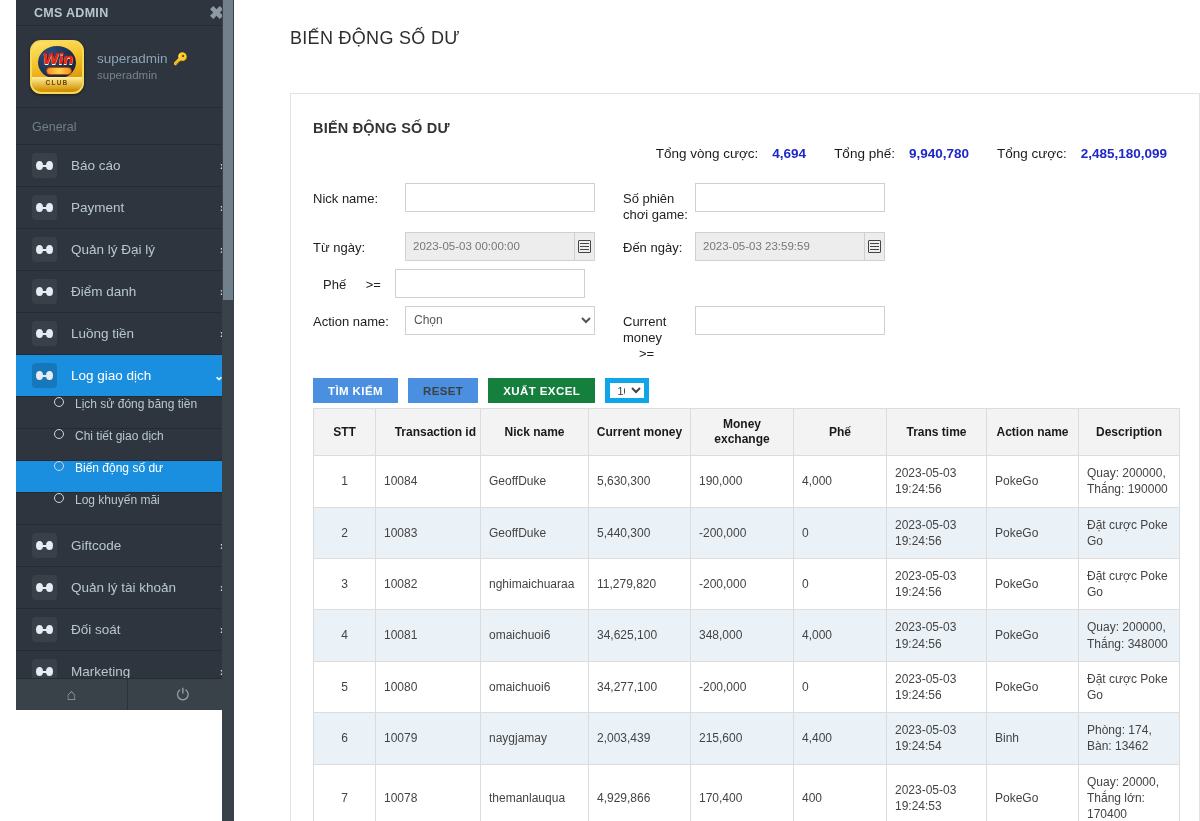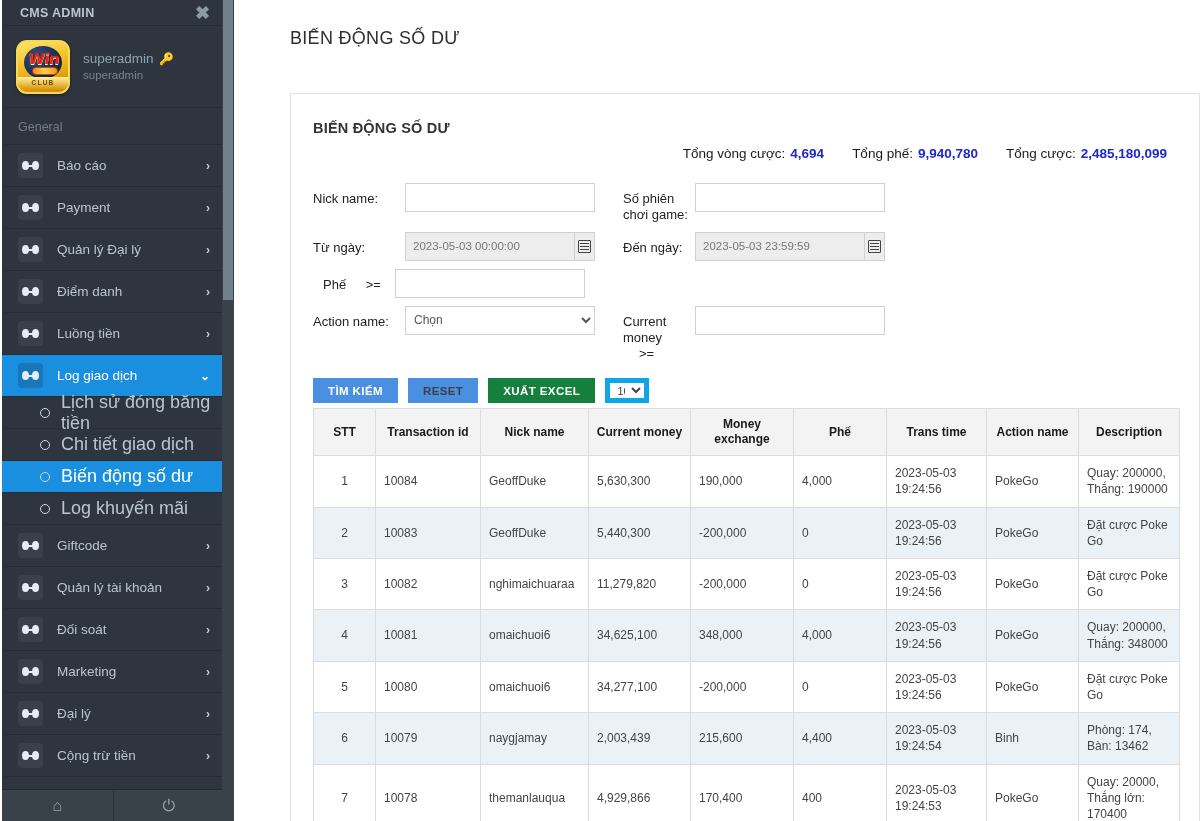--- a/index.html
+++ b/index.html
@@ -7,22 +7,22 @@
     margin: 0; padding: 0;
     width: 1200px; height: 821px;
     overflow: hidden;
     font-family: "Liberation Sans", sans-serif;
     background: #ffffff;
   }
   #app { position: relative; width: 1200px; height: 821px; }
 
   
   .sidebar {
-    position: absolute; left: 2px; top: 0;
-    width: 222px; height: 821px;
+    position: absolute; left: 16px; top: 0;
+    width: 222px; height: 710px;
     background: #2f353e;
     color: #b8c7ce;
     overflow: hidden;
   }
   .sb-scrolltrack {
     position: absolute; left: 222px; top: 0; width: 12px; height: 821px;
     background: #3b4149;
   }
   .sb-scrollthumb {
     position: absolute; left: 1px; top: 0; width: 10px; height: 300px;
@@ -109,23 +109,23 @@
   .glasses::before { left: 0; }
   .glasses::after  { right: 0; }
   .glasses i {
     position: absolute; left: 6px; top: 3.5px; width: 5px; height: 2px;
     background: #e6edf2;
   }
   .sb-label { flex: 1; font-size: 13.5px; }
   .sb-arrow { font-size: 12px; color: #c3ced6; font-weight: bold; }
   .sb-item.active .sb-arrow { color: #fff; }
   .sb-sub {
-    display: flex; align-items: center; height: 32px;
+    display: flex; height: 32px;
     padding-left: 38px; border-bottom: 1px solid #262b33;
-    cursor: pointer; font-size: 18px; color: #b8c7ce;
+    cursor: pointer; font-size: 12px; color: #b8c7ce;
   }
   .sb-sub.active { background: #1a8fe0; color: #fff; }
   .sb-circle {
     width: 10px; height: 10px; border-radius: 50%;
     border: 1.4px solid #cfd8de; margin-right: 11px; flex: 0 0 10px;
   }
   .sb-footer {
     position: absolute; left: 0; bottom: 0; width: 222px; height: 32px;
     background: #394149; border-top: 1px solid #262b33;
     display: flex; align-items: center;
@@ -153,21 +153,21 @@
   }
   .panel-head { padding: 26px 22px 0 22px; }
   .panel-title {
     font-size: 14.5px; color: #333; font-weight: bold; letter-spacing: .2px;
   }
   .totals {
     display: flex; justify-content: flex-end; gap: 28px;
     padding: 10px 10px 0 0; font-size: 13.5px; color: #222;
   }
   .tot-label { color: #1a1a1a; }
-  .tot-val { color: #1d28c8; font-weight: bold; margin-left: 5px; text-align: right; }
+  .tot-val { color: #1d28c8; font-weight: bold; margin-left: 14px; text-align: right; }
 
   
   .form { padding: 22px 22px 0 22px; }
   .frow { display: flex; margin-bottom: 8px; align-items: flex-start; }
   .fcell { display: flex; align-items: flex-start; }
   .fcell.left  { width: 300px; }
   .fcell.right { width: 300px; margin-left: 10px; }
   .flabel {
     font-size: 13px; color: #222; font-weight: normal;
     width: 92px; flex: 0 0 92px; padding-top: 8px; line-height: 1.25;
@@ -233,21 +233,21 @@
     text-align: center; padding: 8px 4px; line-height: 1.25;
   }
   td {
     border: 1px solid #dcdcdc; font-size: 12px; color: #444;
     padding: 9px 8px; line-height: 1.35; vertical-align: middle;
     overflow-wrap: break-word;
   }
   tbody tr:nth-child(even) { background: #eaf2f8; }
   td.c { text-align: center; }
   .col-stt  { width: 62px; }
-  .col-tid  { width: 105px; }
+  .col-tid  { width: 105px; text-align: right; }
   .col-nick { width: 108px; }
   .col-cur  { width: 102px; }
   .col-mex  { width: 103px; }
   .col-phe  { width: 93px; }
   .col-time { width: 100px; }
   .col-act  { width: 92px; }
   .col-desc { width: 101px; }
 </style>
 </head>
 <body>

